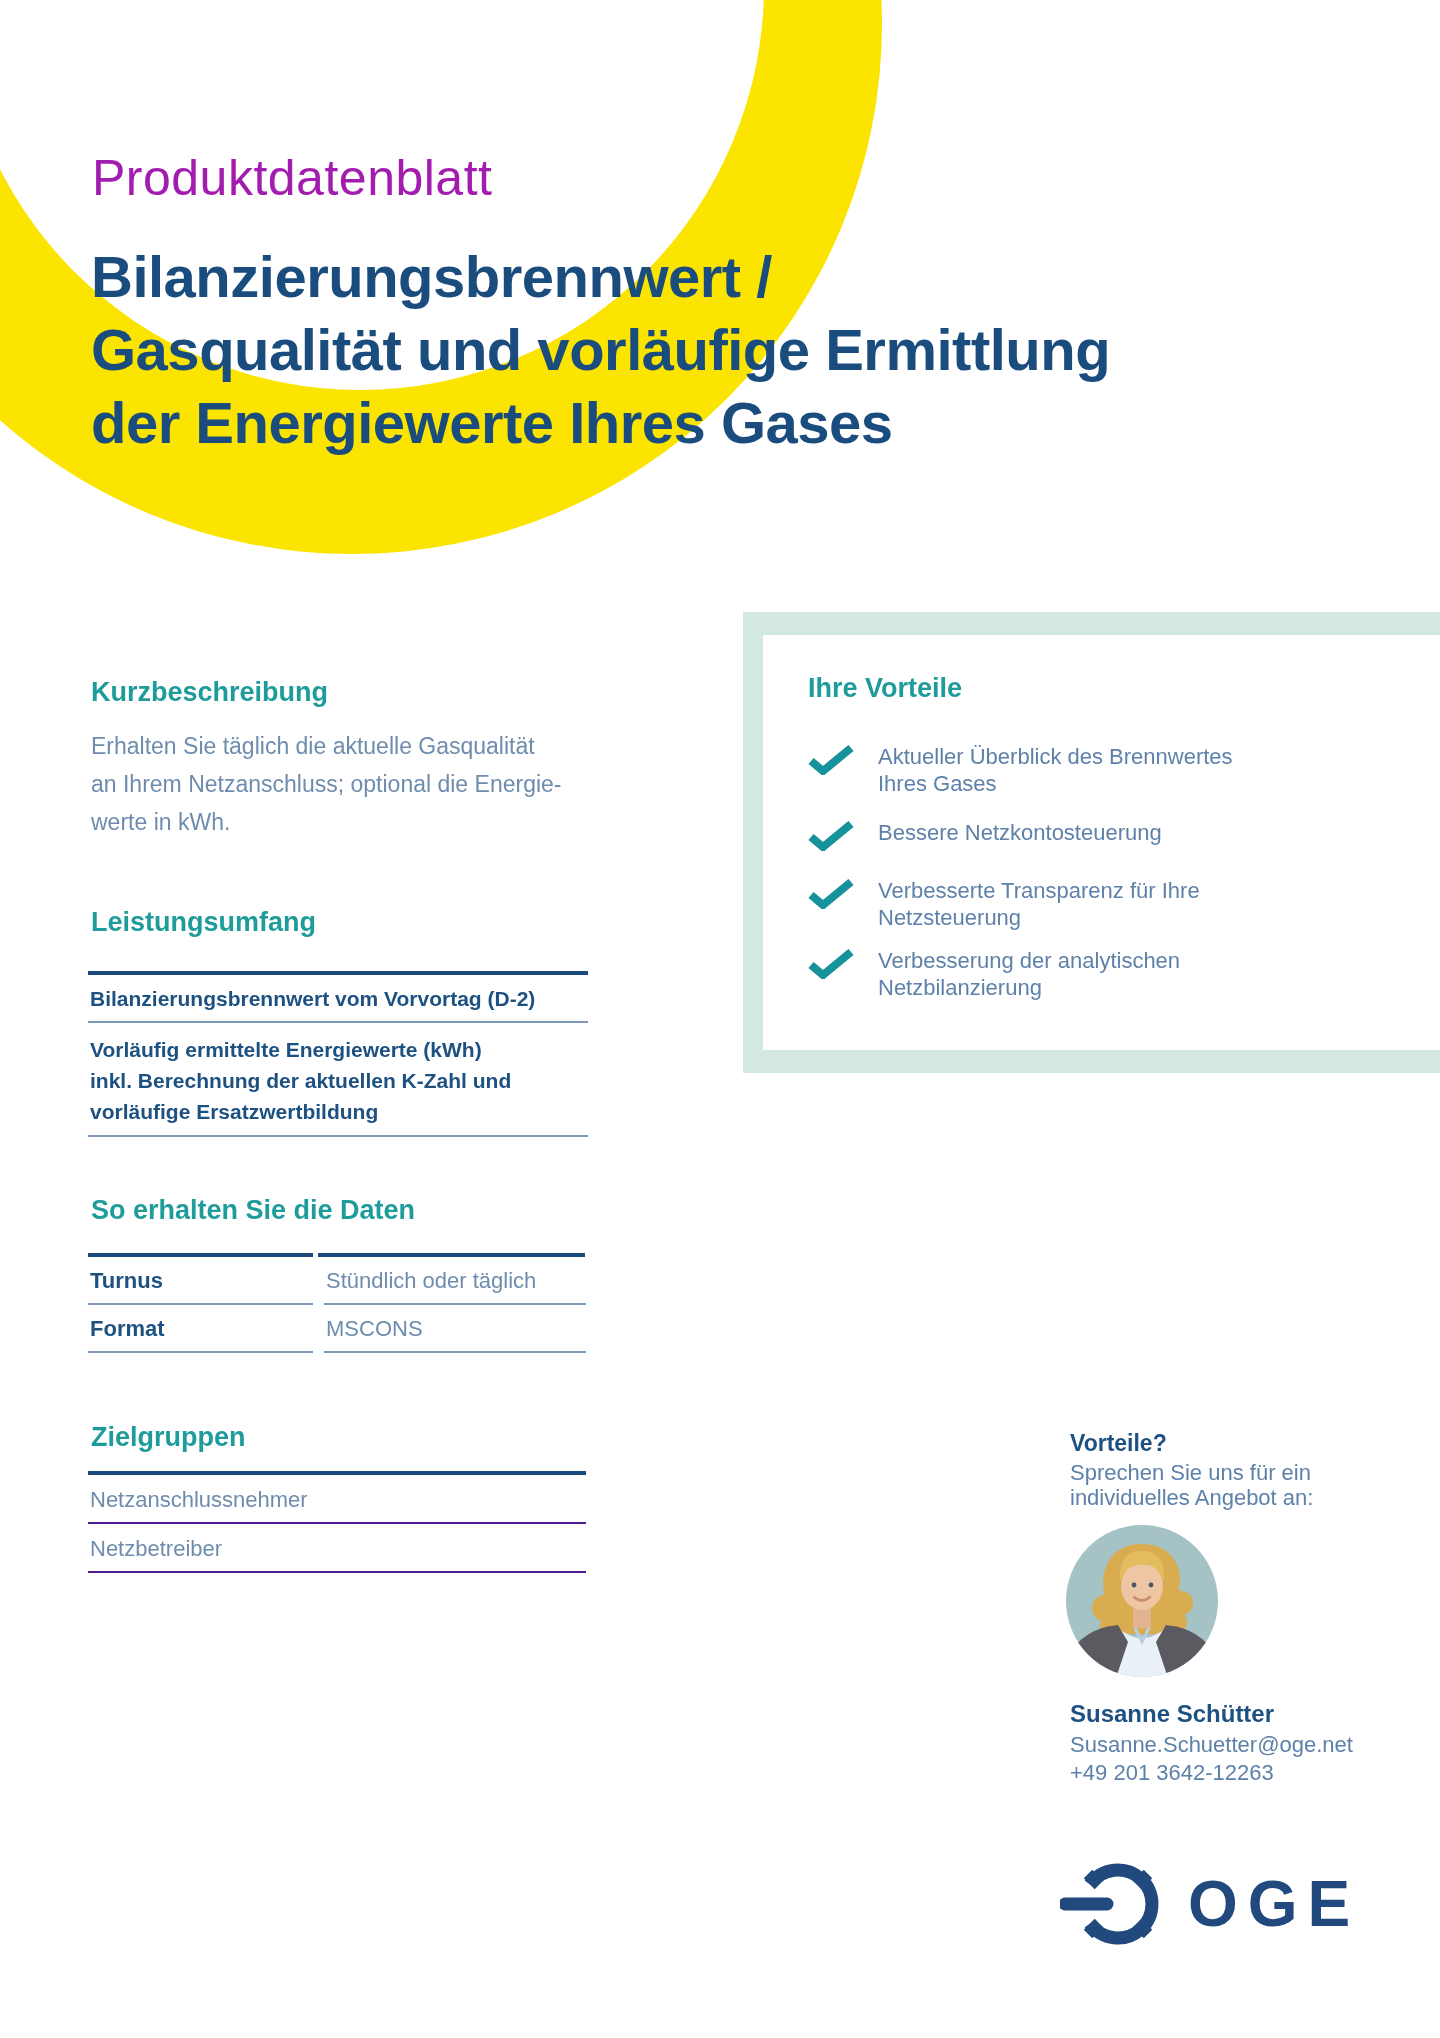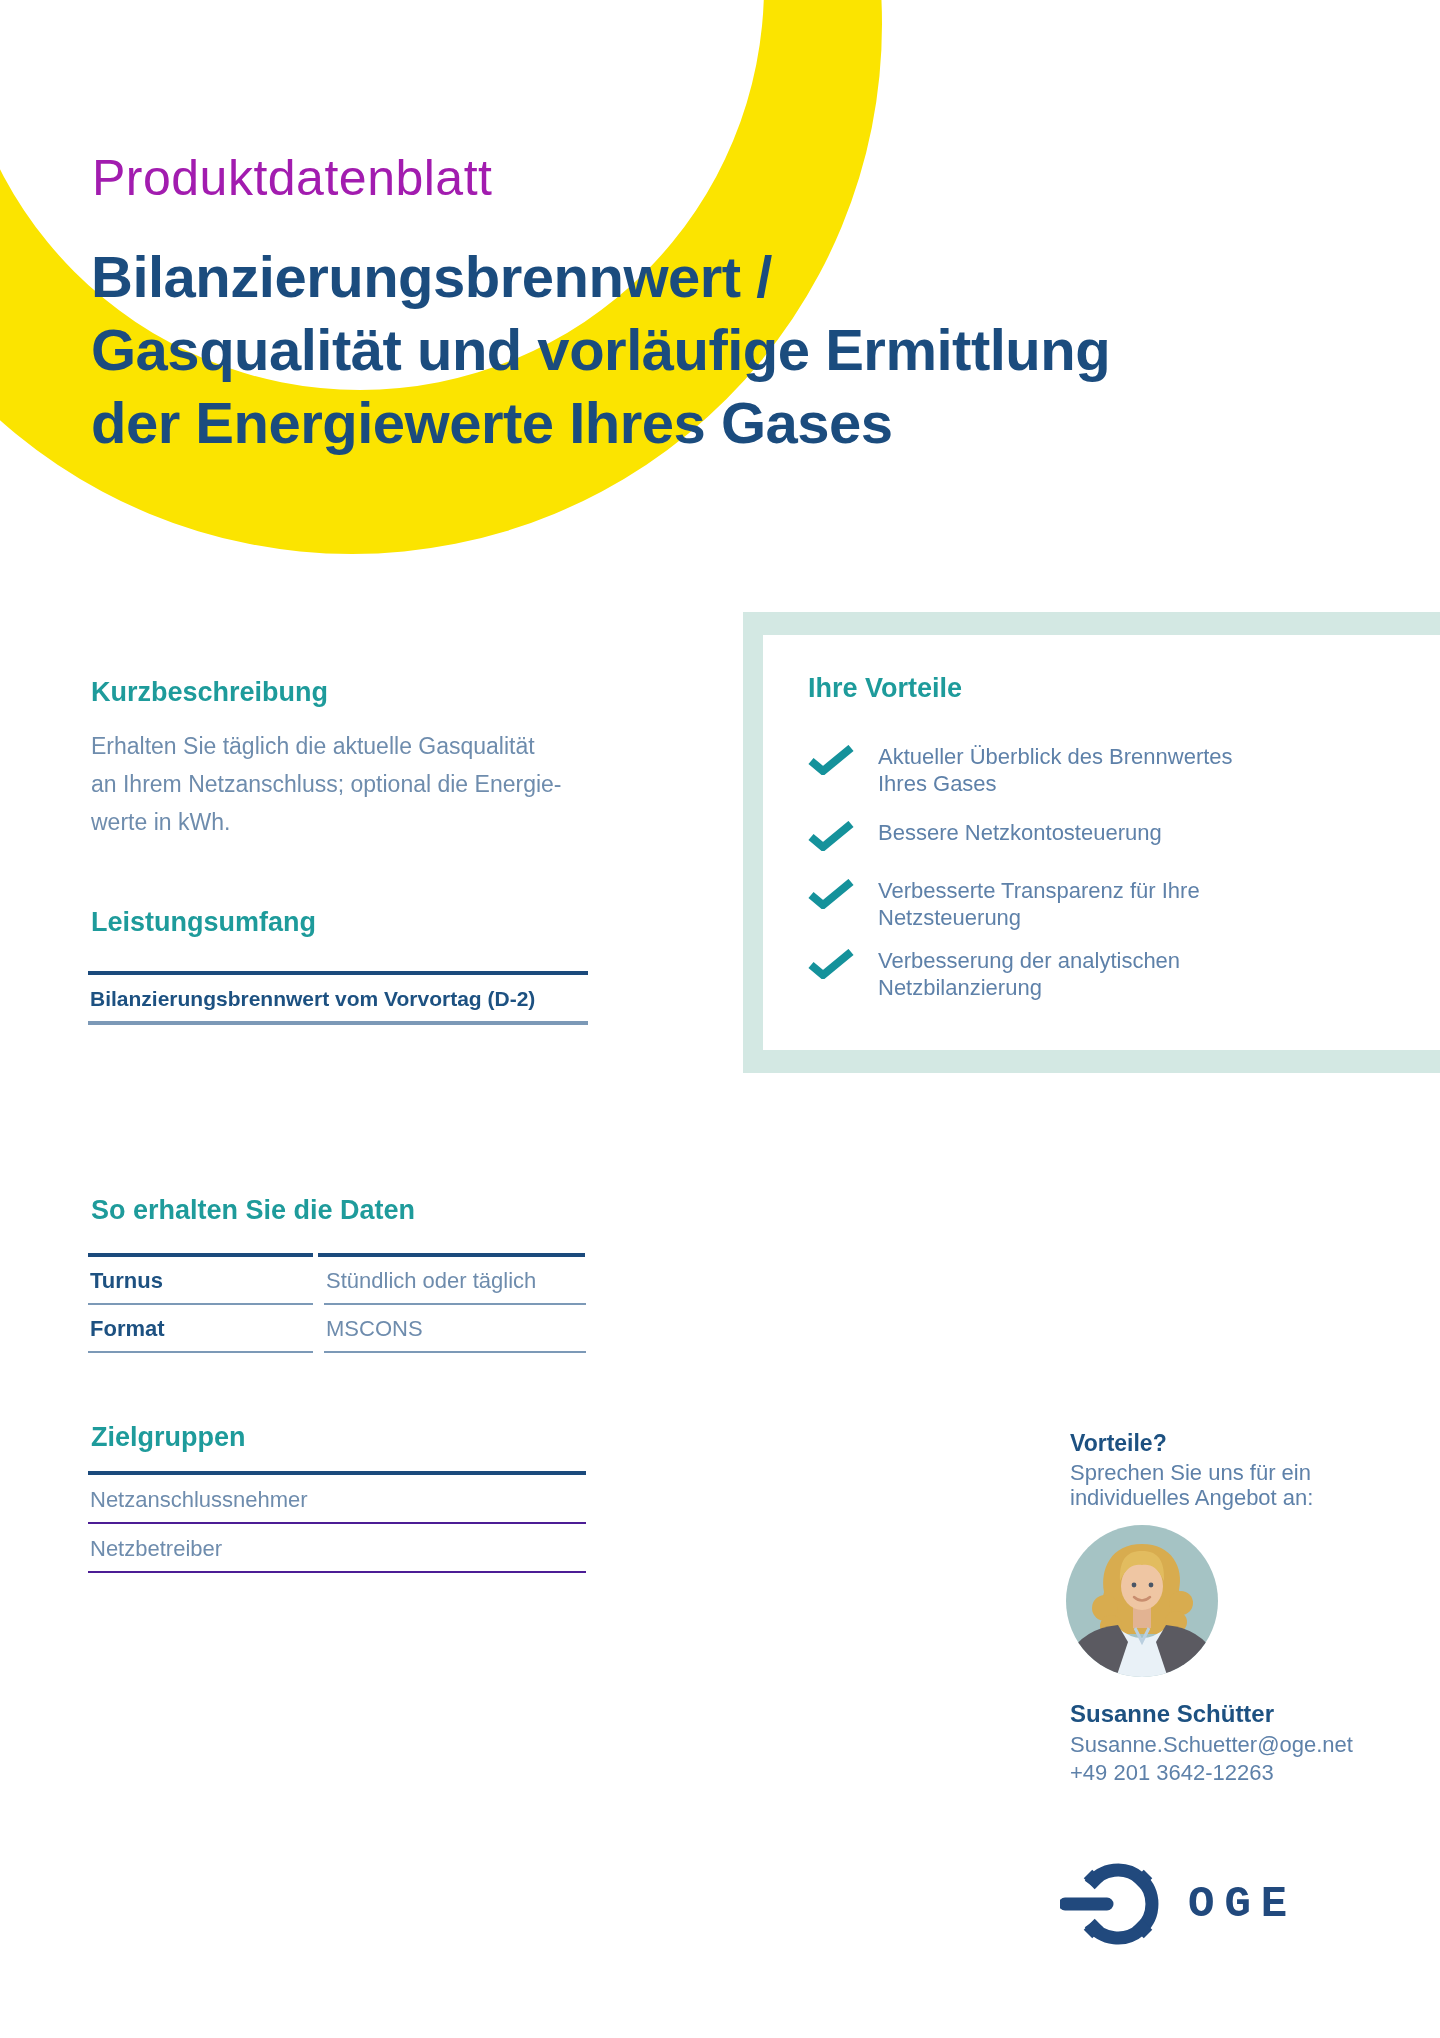--- a/index.html
+++ b/index.html
@@ -107,22 +107,22 @@
   .c-int{font-size:23px;line-height:27px;font-weight:700;color:#1D5181;}
   .c-pitch{font-size:22px;line-height:25px;color:#5E81A9;white-space:pre-line;margin-top:3px;}
   .avatar{display:block;margin:14px 0 0 -5px;}
   .c-name{font-size:24px;line-height:30px;font-weight:700;color:#1D5181;margin-top:21px;}
   .c-email{display:block;font-size:22px;line-height:27px;color:#5E81A9;text-decoration:none;margin-top:2px;}
   .c-phone{font-size:22px;line-height:27px;color:#5E81A9;margin-top:1px;}
 
   
   .logo{position:absolute;left:1060px;top:1862px;display:flex;align-items:center;gap:24px;}
   .logo-word{
-    font-size:44px;font-weight:700;color:#21497D;
-    letter-spacing:10px;line-height:84px;font-family:Liberation Mono, monospace;
+    font-size:64px;font-weight:700;color:#21497D;
+    letter-spacing:10px;line-height:84px;
   }
 </style>
 </head>
 <body>
 
 <div class="page">
 
   <svg class="decor" width="1440" height="620" viewBox="0 0 1440 620" aria-hidden="true">
     <path fill="#FBE400" fill-rule="evenodd" d="M-178 24 A530 530 0 1 0 882 24 A530 530 0 1 0 -178 24 Z
          M-44 -14 A404 404 0 1 0 764 -14 A404 404 0 1 0 -44 -14 Z"></path>
@@ -136,20 +136,23 @@
   <h2 class="teal-h h-kurz">Kurzbeschreibung</h2>
   <p class="body-text">Erhalten Sie täglich die aktuelle Gasqualität
 an Ihrem Netzanschluss; optional die Energie-
 werte in kWh.</p>
 
   <h2 class="teal-h h-leistung">Leistungsumfang</h2>
   <div class="lu-table">
     <div class="rule-thick"></div>
     <div class="lu-row">Bilanzierungsbrennwert vom Vorvortag (D-2)</div>
     <div class="rule-thin"></div>
+    <div class="lu-row multi">Vorläufig ermittelte Energiewerte (kWh)
+inkl. Berechnung der aktuellen K-Zahl und
+vorläufige Ersatzwertbildung</div>
     <div class="rule-thin"></div>
   </div>
 
   <h2 class="teal-h h-daten">So erhalten Sie die Daten</h2>
   <div class="daten-table">
     <div class="dt-hairline">
       <div class="rule-thick c1"></div>
       <div class="rule-thick c2"></div>
     </div>
     <div class="dt-row">

